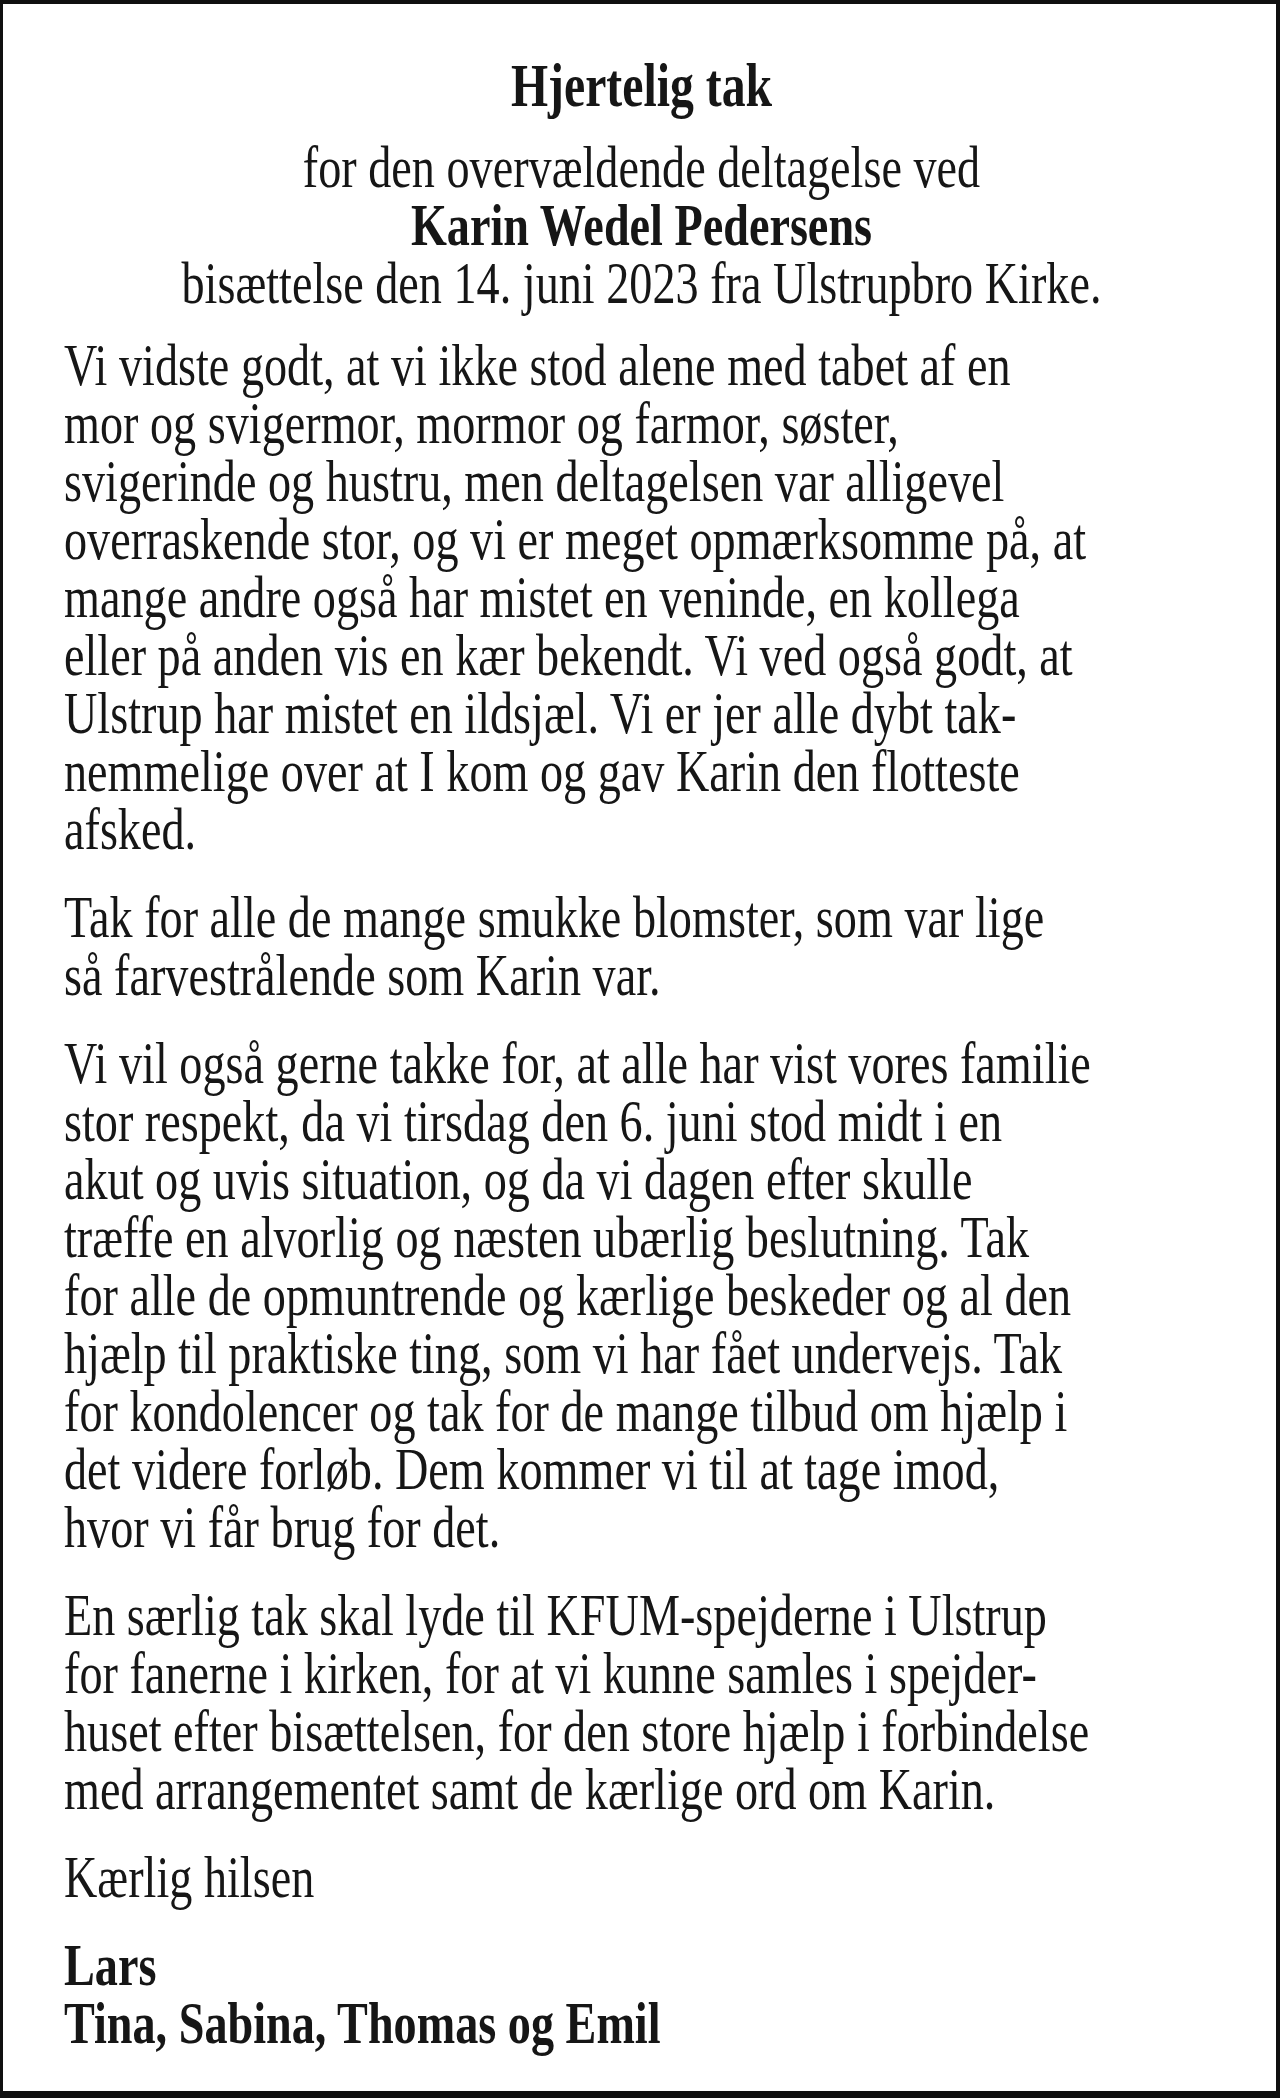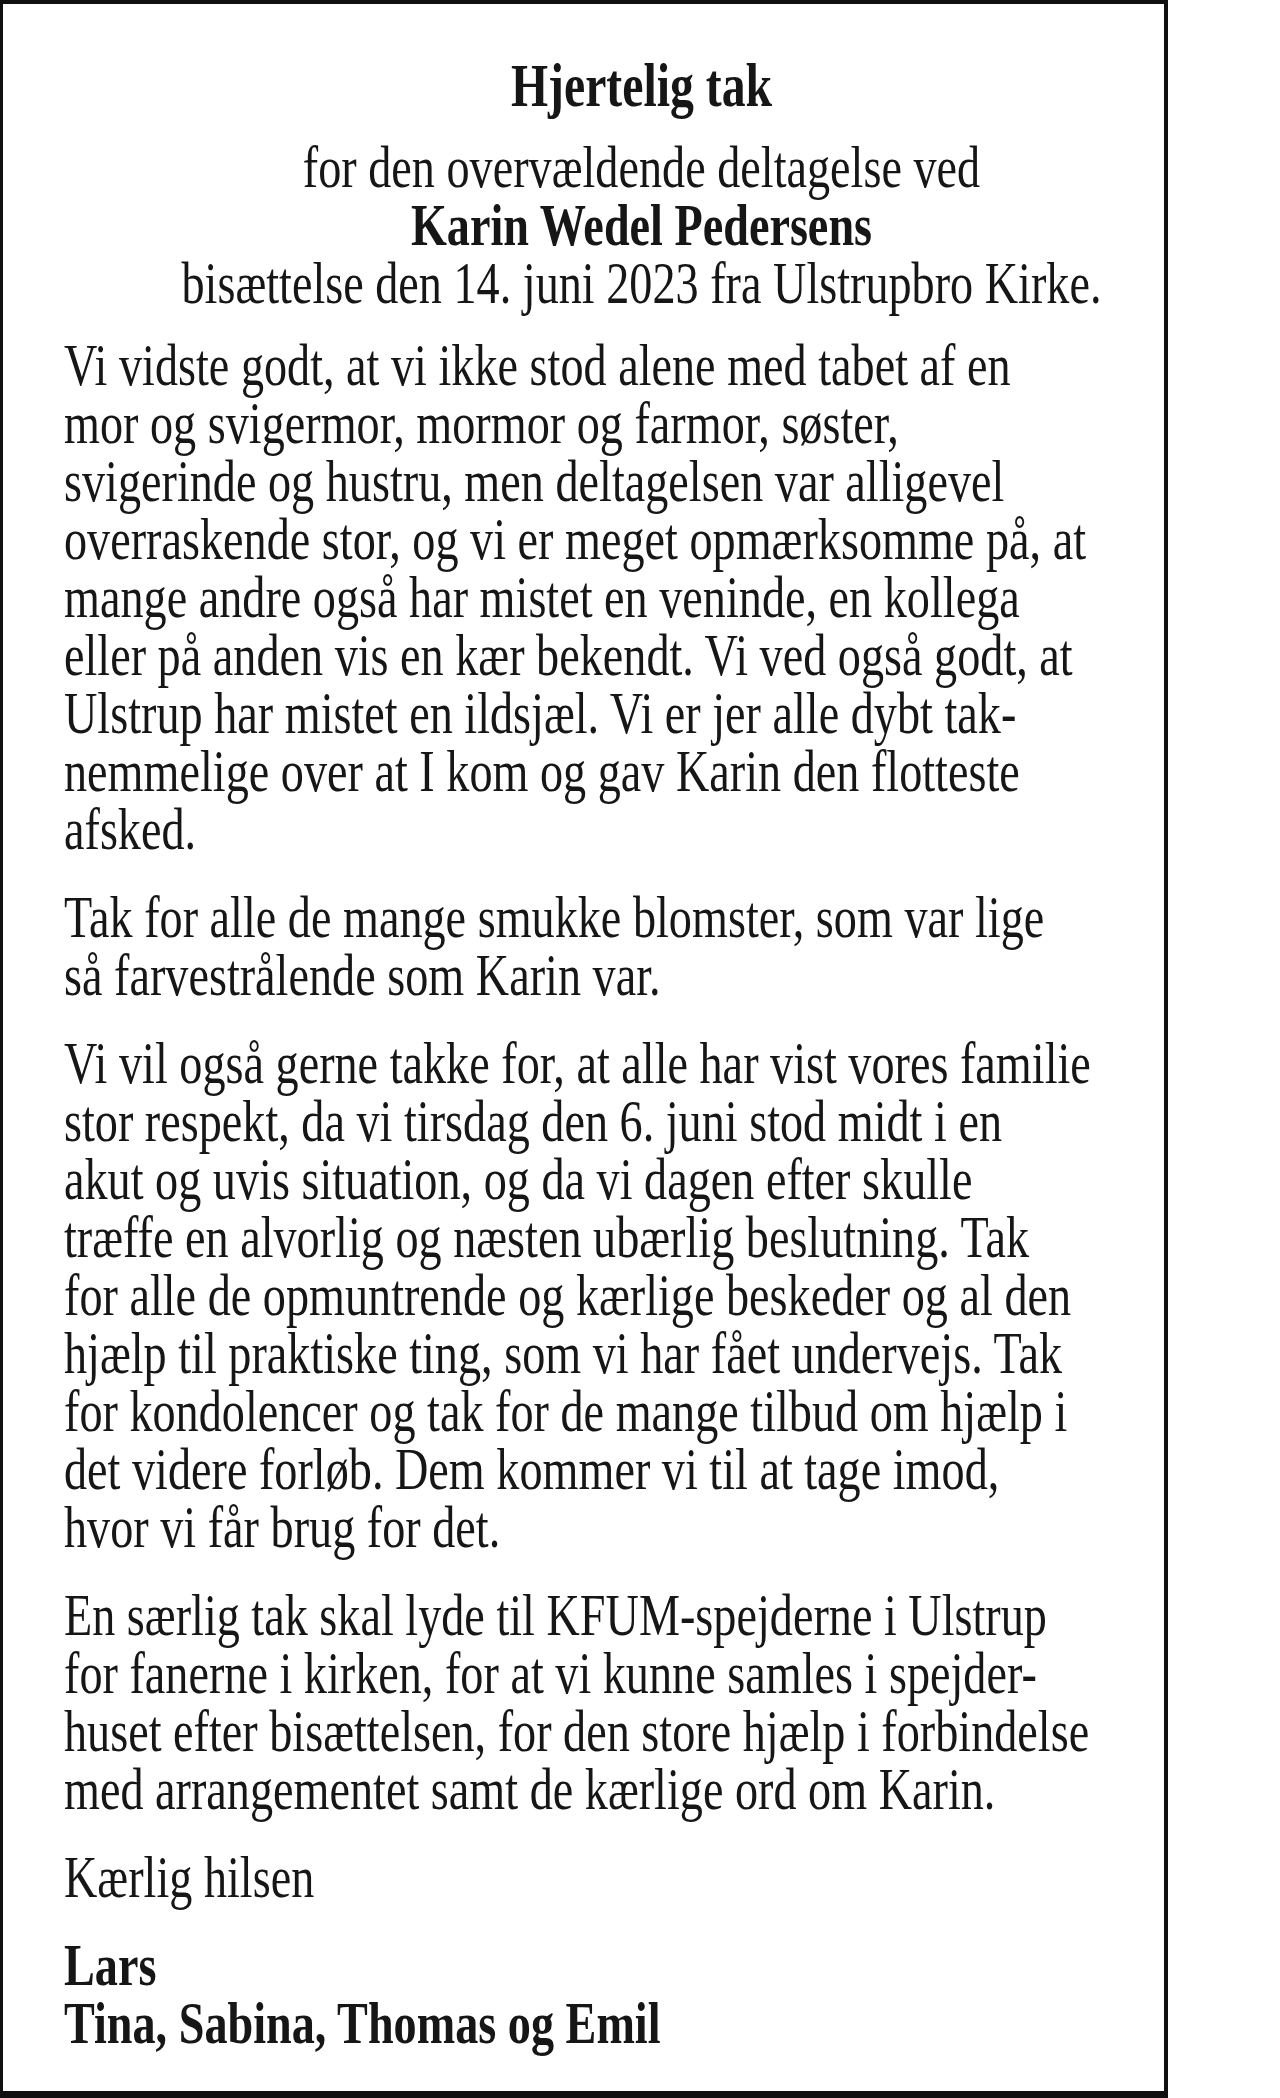--- a/index.html
+++ b/index.html
@@ -3,21 +3,21 @@
 <meta charset="utf-8">
 <title>Hjertelig tak</title>
 <style>
   html, body {
     margin: 0;
     padding: 0;
     background: #ffffff;
   }
   .page {
     position: relative;
-    width: 1168px;
+    width: 1280px;
     height: 2098px;
     box-sizing: border-box;
     background: var(--background, #ffffff);
     border-style: solid;
     border-color: var(--border, #101010);
     border-width: 4px 4px 7px 3px;
     overflow: hidden;
     font-family: "Liberation Serif", "DejaVu Serif", serif;
     color: var(--text, #161616);
   }

